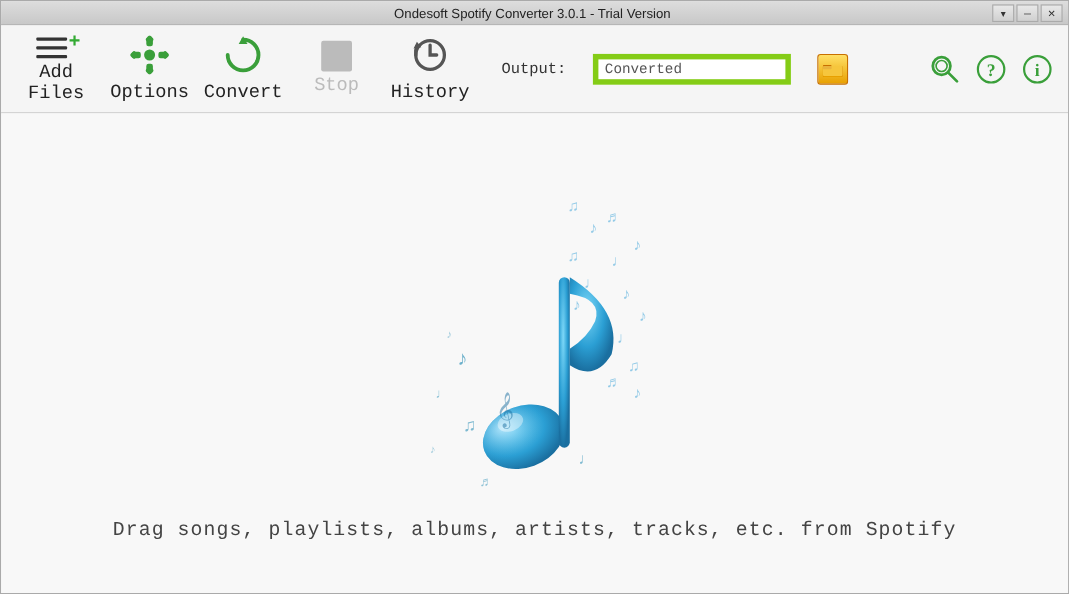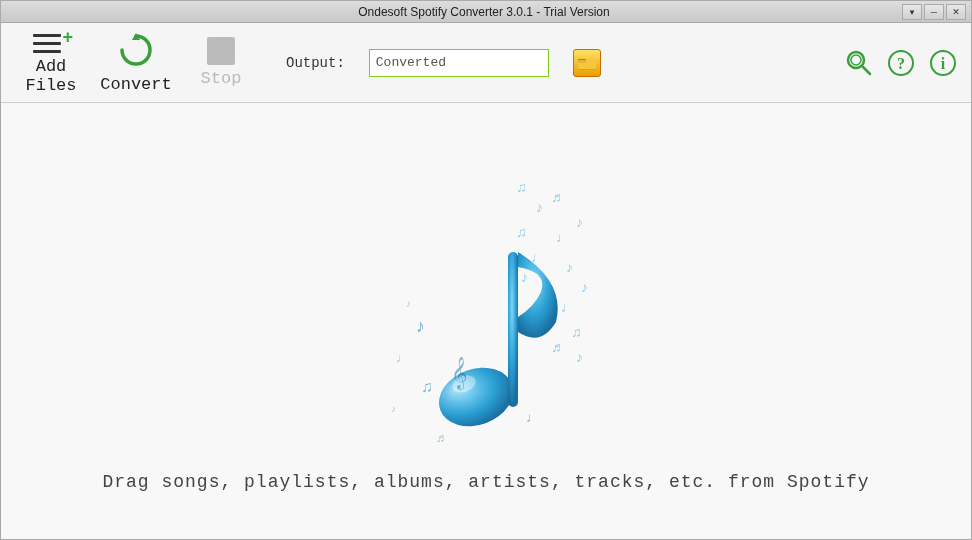--- a/index.html
+++ b/index.html
@@ -124,21 +124,21 @@
       gap: 24px;
     }
     #output-label {
       font-size: 14px;
       color: #333;
       font-family: 'Courier New', monospace;
     }
     #output-input {
       width: 180px;
       height: 28px;
-      border: 1px solid #84cc16;
+      border: 5px solid #84cc16;
       background: #fff;
       padding: 0 6px;
       font-size: 13px;
       color: #555;
       font-family: 'Courier New', monospace;
     }
     #folder-btn {
       width: 28px;
       height: 28px;
       background: linear-gradient(to bottom, #ffe066, #e8a000);
@@ -227,38 +227,69 @@
       <div class="plus">+</div>
       <div class="lines">
         <div class="line"></div>
         <div class="line"></div>
         <div class="line"></div>
       </div>
     </div>
     <span class="tool-label">Add Files</span>
   </button>
 
+  <button class="tool-btn">
+    <div>
+      <svg width="36" height="36" viewBox="0 0 36 36">
+        <g fill="#3a9f3a" transform="translate(18,18)">
+          <circle cx="0" cy="0" r="5" fill="#3a9f3a"></circle>
+          <g>
+            <rect x="-3" y="-16" width="6" height="8" rx="2" fill="#3a9f3a"></rect>
+            <rect x="-3" y="8" width="6" height="8" rx="2" fill="#3a9f3a"></rect>
+            <rect x="-16" y="-3" width="8" height="6" rx="2" fill="#3a9f3a"></rect>
+            <rect x="8" y="-3" width="8" height="6" rx="2" fill="#3a9f3a"></rect>
+            <rect x="-13" y="-13" width="6" height="6" rx="2" fill="#3a9f3a" transform="rotate(45)"></rect>
+            <rect x="7" y="-13" width="6" height="6" rx="2" fill="#3a9f3a" transform="rotate(45)"></rect>
+            <rect x="-13" y="7" width="6" height="6" rx="2" fill="#3a9f3a" transform="rotate(45)"></rect>
+            <rect x="7" y="7" width="6" height="6" rx="2" fill="#3a9f3a" transform="rotate(45)"></rect>
+          </g>
+        </g>
+      </svg>
+    </div>
+    <span class="tool-label">Options</span>
+  </button>
 
   <button class="tool-btn">
     <div>
       <svg width="36" height="36" viewBox="0 0 36 36">
         <path d="M18 4 A14 14 0 1 1 4 18" fill="none" stroke="#3a9f3a" stroke-width="3.5" stroke-linecap="round"></path>
         <polygon points="18,1 14,8 22,8" fill="#3a9f3a"></polygon>
       </svg>
     </div>
     <span class="tool-label">Convert</span>
   </button>
 
   <button class="tool-btn disabled">
     <div>
       <div class="stop-square"></div>
     </div>
     <span class="tool-label">Stop</span>
   </button>
 
+  <button class="tool-btn">
+    <div>
+      <svg width="36" height="36" viewBox="0 0 36 36">
+        <circle cx="18" cy="18" r="13" fill="none" stroke="#555" stroke-width="3"></circle>
+        <polyline points="18,9 18,18 24,18" fill="none" stroke="#555" stroke-width="3" stroke-linecap="round"></polyline>
+        <path d="M6 10 A13 13 0 0 0 5 18" fill="none" stroke="#555" stroke-width="3" stroke-linecap="round"></path>
+        <polygon points="6,6 3,12 10,11" fill="#555"></polygon>
+      </svg>
+    </div>
+    <span class="tool-label">History</span>
+  </button>
 
   <div id="output-area">
     <span id="output-label">Output:</span>
     <input id="output-input" type="text" value="Converted" style="">
     <div id="folder-btn">
       <svg width="18" height="14" viewBox="0 0 18 14">
         <rect x="0" y="4" width="18" height="10" rx="1" fill="#c87000"></rect>
         <rect x="0" y="4" width="18" height="10" rx="1" fill="#e8a000"></rect>
         <rect x="0" y="3" width="8" height="4" rx="1" fill="#c87000"></rect>
         <rect x="0" y="4" width="18" height="9" rx="1" fill="#ffe066" opacity="0.6"></rect>

